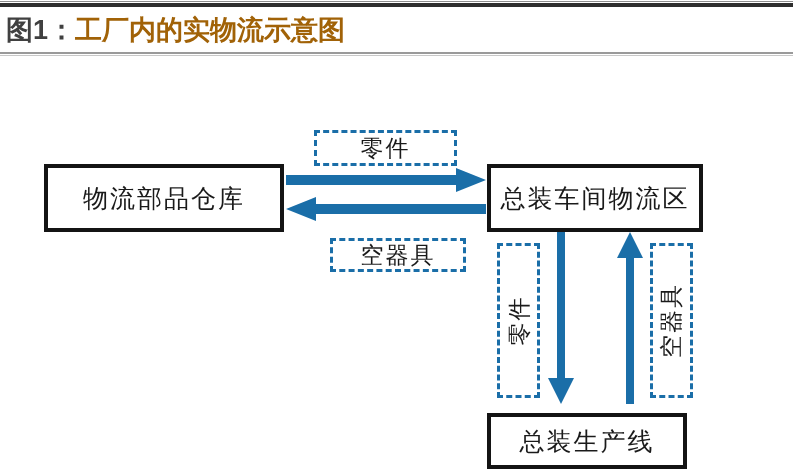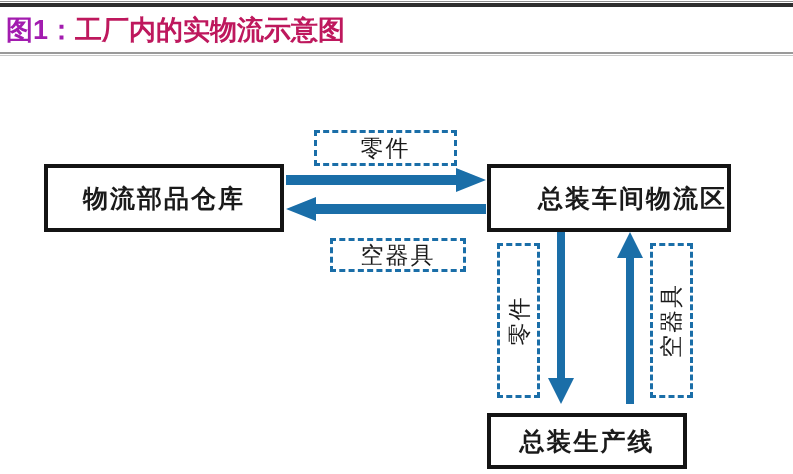--- a/index.html
+++ b/index.html
@@ -33,25 +33,25 @@
     position: absolute;
     left: 6px; top: 13px;
     width: 700px; height: 34px;
     font-size: 27px;
     font-weight: bold;
     line-height: 34px;
     letter-spacing: 0px;
     white-space: nowrap;
   }
   #page-title .fig-num {
-    color: #a21caf;
+    color: #404040;
     text-align: right;
   }
   #page-title .fig-text {
-    color: #be185d;
+    color: #a16207;
   }
   #header-rule-bottom {
     position: absolute;
     left: 0; top: 52px;
     width: 793px; height: 2px;
     background: #9a9a9a;
   }
   #header-rule-bottom2 {
     position: absolute;
     left: 0; top: 55px;
@@ -72,28 +72,28 @@
     box-sizing: border-box;
     border: 4px solid #141414;
     background: #ffffff;
     display: flex;
     align-items: center;
     justify-content: center;
   }
   .solid-box .box-label {
     font-family: "DejaVu Serif", "Liberation Serif", serif;
     font-size: 25px;
-    font-weight: 700;
+    font-weight: 400;
     letter-spacing: 2px;
     color: #1a1a1a;
     white-space: nowrap;
   }
 
   #box-warehouse { left: 44px; top: 108px; width: 240px; height: 68px; }
-  #box-assembly-logistics { left: 487px; top: 108px; width: 244px; height: 68px; justify-content: flex-end; }
+  #box-assembly-logistics { left: 487px; top: 108px; width: 216px; height: 68px; }
   #box-assembly-line { left: 487px; top: 357px; width: 200px; height: 56px; }
 
   
   .dashed-box {
     position: absolute;
     box-sizing: border-box;
     border: 3px dashed #1a6ea8;
     background: #ffffff;
     display: flex;
     align-items: center;

